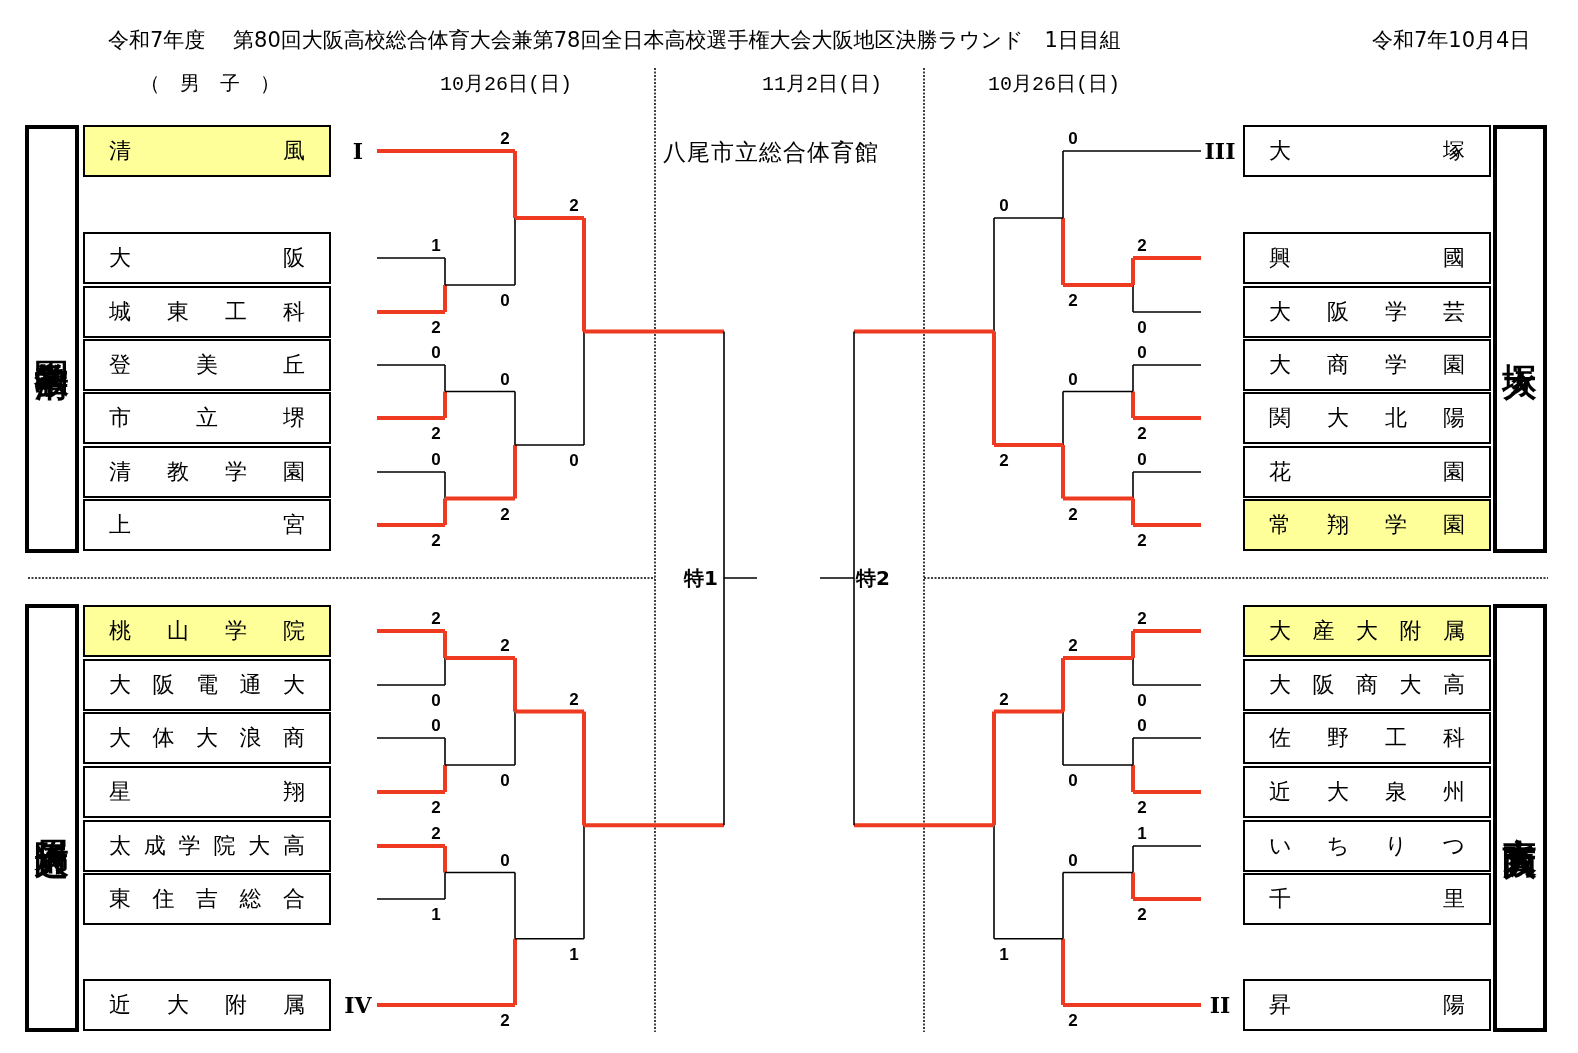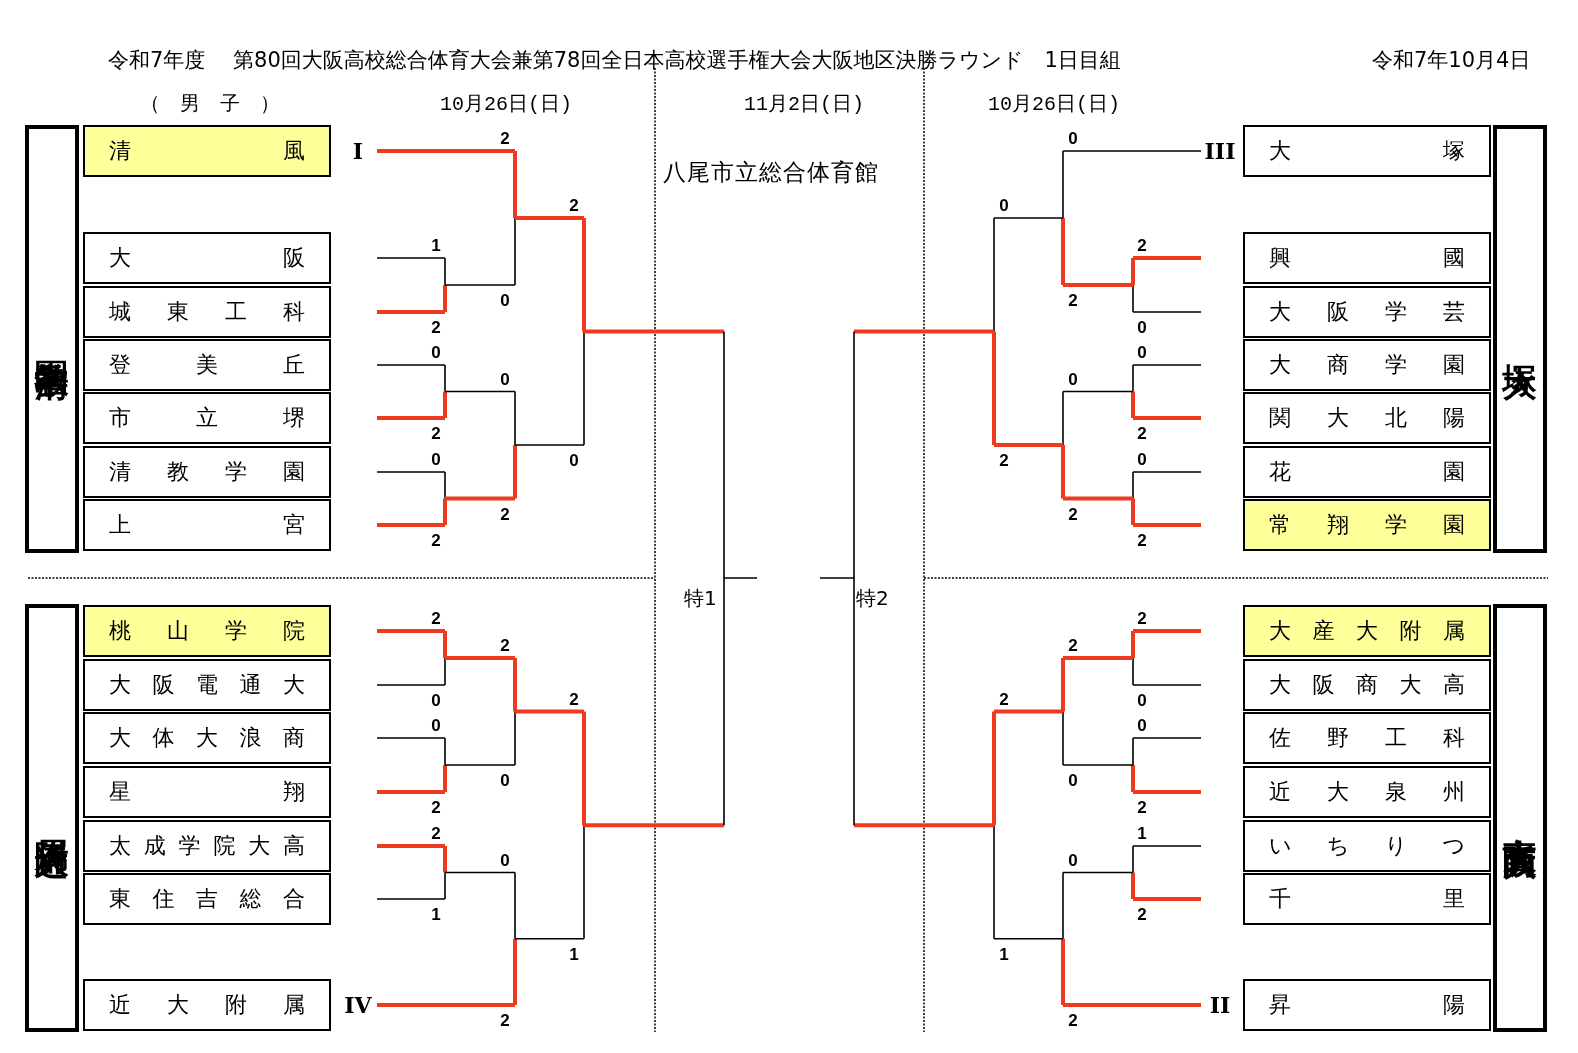--- a/index.html
+++ b/index.html
@@ -1,44 +1,44 @@
 <!DOCTYPE html>
 <html><head>
 <meta charset="utf-8">
 <style>
   html, body { margin:0; padding:0; background:#ffffff; }
   body { width:1578px; height:1053px; position:relative; overflow:hidden;
          font-family:"DejaVu Sans", "Liberation Sans", sans-serif; color:#000; }
-  .abs { position:absolute;margin-top:20px; }
+  .abs { position:absolute; }
   .title { font-size:21px; white-space:nowrap; top:26px; }
   .subhead { font-size:20px; top:70px; white-space:nowrap;font-family:Liberation Mono, monospace; }
   .team-box { position:absolute; width:248px; height:52px; box-sizing:border-box;
               border:2.5px solid #000; background:#fff; font-family:"DejaVu Serif","Liberation Serif",serif;
               font-size:22px; display:flex; align-items:center; justify-content:space-between;
               padding:0 24px 0 24px; }
   .team-box.seed { background:#ffff99; }
   .group-box { position:absolute; width:54px; box-sizing:border-box; border:4px solid #000;
                background:#fff; display:flex; align-items:center; justify-content:center; }
   .group-label { writing-mode:vertical-rl; text-orientation:upright; font-size:34px; font-weight:bold;
                  letter-spacing:-2px; line-height:1; }
   .venue { font-size:23px; font-weight:normal; top:137px; left:663px; letter-spacing:1px; white-space:nowrap; }
   .roman { font-family:"DejaVu Serif","Liberation Serif",serif; font-weight:bold; font-size:22px; }
   svg#bracket { position:absolute; left:0; top:0; }
   .score { font-family:"Liberation Sans", sans-serif; font-size:17px; font-weight:bold; }
-  .special { font-size:20px; font-weight:normal; white-space:nowrap; }
+  .special { font-size:20px; font-weight:bold; white-space:nowrap; }
 </style>
 </head>
 <body>
 
 <div class="abs title" style="left:108px;">令和7年度　 第80回大阪高校総合体育大会兼第78回全日本高校選手権大会大阪地区決勝ラウンド　1日目組</div>
 <div class="abs" style="left:1262px; top:20px; width:110px; height:36px; background:#fff;"></div>
 <div class="abs title" style="left:1372px;">令和7年10月4日</div>
 <div class="abs subhead" style="left:140px;">（　男　子　）</div>
 <div class="abs subhead" style="left:440px;">10月26日(日)</div>
-<div class="abs subhead" style="left:744px;text-align:right;">11月2日(日)</div>
+<div class="abs subhead" style="left:762px;text-align:right;">11月2日(日)</div>
 <div class="abs subhead" style="left:988px;">10月26日(日)</div>
 <div class="abs venue">八尾市立総合体育館</div>
 
 <div class="group-box" style="left:25px; top:125px; height:428px;">
   <span class="group-label">清教学園</span>
 </div>
 <div class="group-box" style="left:25px; top:604px; height:428px;">
   <span class="group-label">近大附属</span>
 </div>
 <div class="group-box" style="left:1493px; top:125px; height:428px;">

